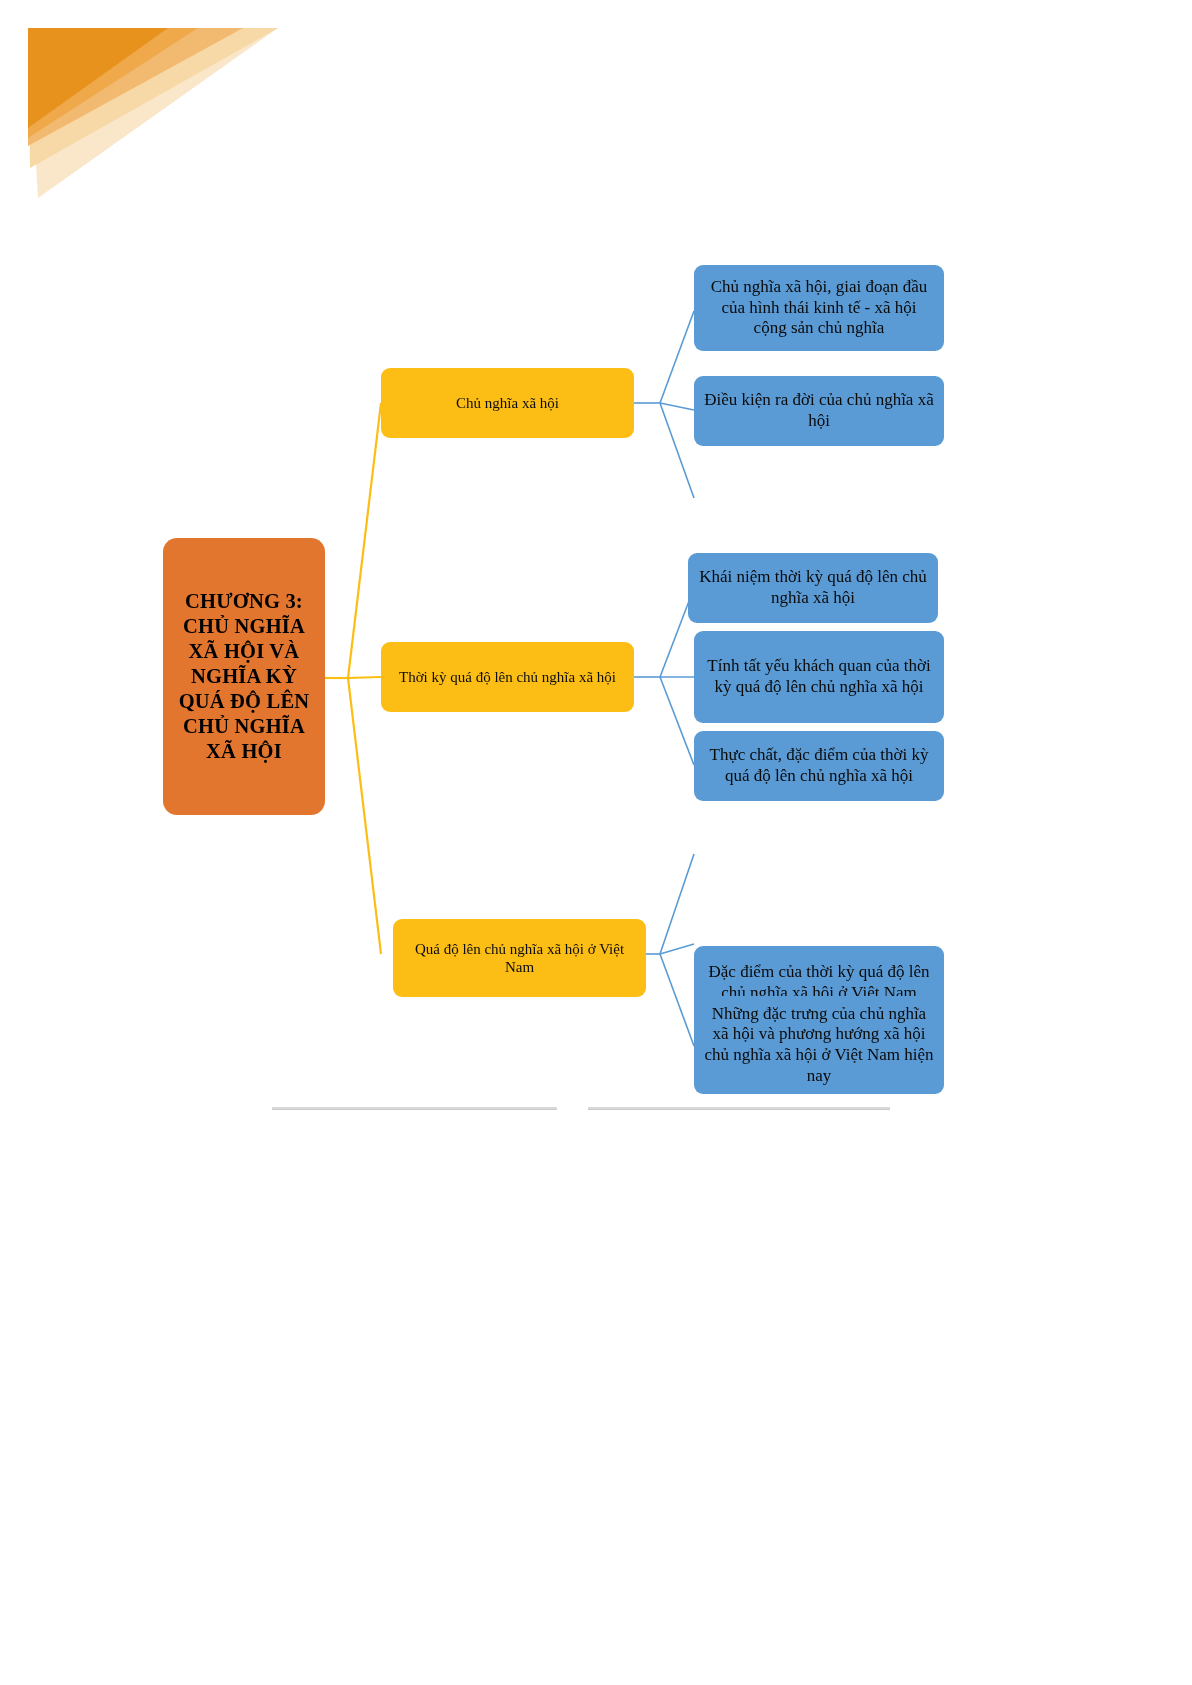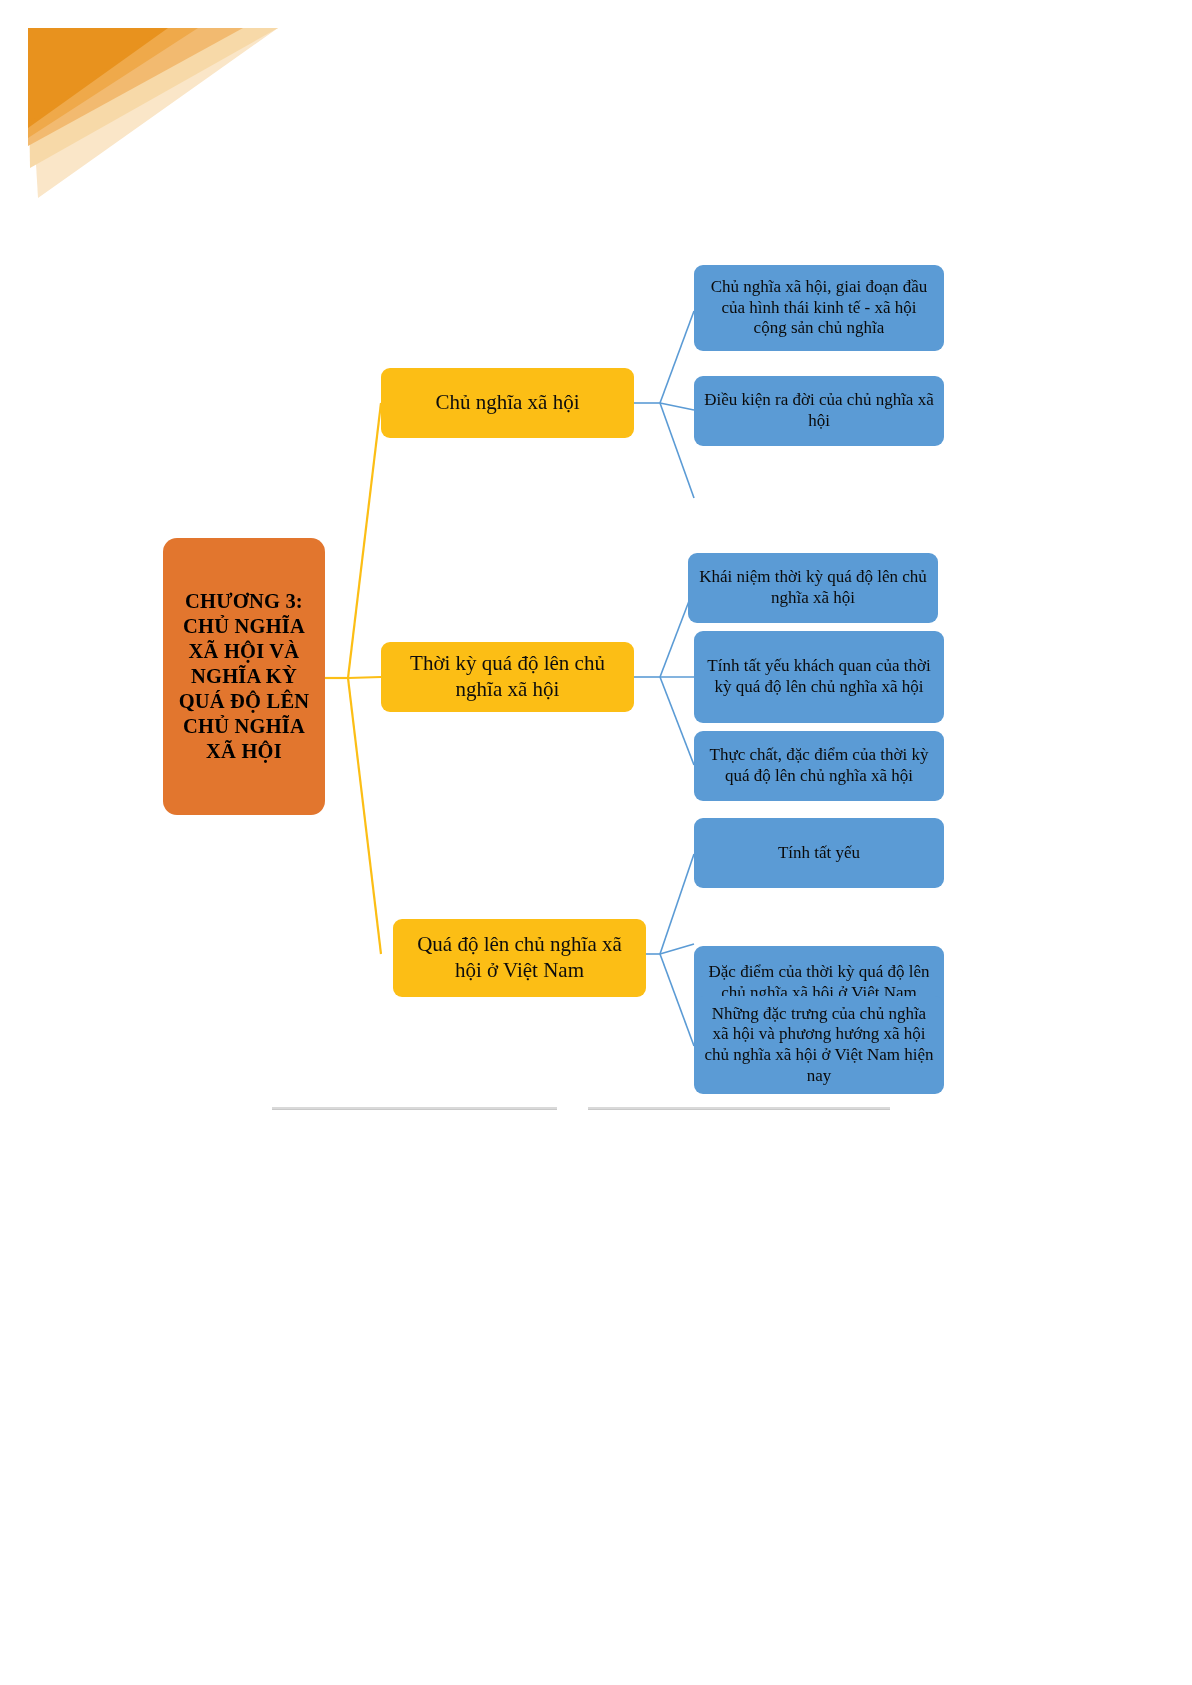--- a/index.html
+++ b/index.html
@@ -60,21 +60,21 @@
     color: #000000;
     font-weight: bold;
     font-size: 20.5px;
     letter-spacing: 0.2px;
     border-radius: 14px;
   }
 
   .node-branch {
     background: #FCBE15;
     color: #0d0d0d;
-    font-size: 21px;
+    font-size: 15px;
     border-radius: 9px;
   }
 
   .node-leaf {
     background: #5B9BD5;
     color: #0a0a0a;
     font-size: 17px;
     border-radius: 9px;
   }
 
@@ -163,23 +163,20 @@
   </div>
 
   <div class="node node-leaf" style="left:694px; top:631px; width:250px; height:92px;">
     <span class="node-text">Tính tất yếu khách quan của thời kỳ quá độ lên chủ nghĩa xã hội</span>
   </div>
 
   <div class="node node-leaf" style="left:694px; top:731px; width:250px; height:70px;">
     <span class="node-text">Thực chất, đặc điểm của thời kỳ quá độ lên chủ nghĩa xã hội</span>
   </div>
 
-  <div class="node node-leaf" style="left:694px; top:818px; width:250px; height:70px;">
-    <span class="node-text">Tính  tất yếu</span>
-  </div>
 
   <div class="node node-leaf" style="left:694px; top:946px; width:250px; height:73px;">
     <span class="node-text">Đặc điểm của thời kỳ quá độ lên chủ nghĩa xã hội ở Việt Nam</span>
   </div>
 
   <div class="node node-leaf" style="left:694px; top:996px; width:250px; height:98px;">
     <span class="node-text">Những đặc trưng của chủ nghĩa xã hội và phương hướng xã hội chủ nghĩa xã hội ở Việt Nam hiện nay</span>
   </div>
 
   <div class="footer-rule" style="left:272px; top:1107px; width:285px;"></div>

